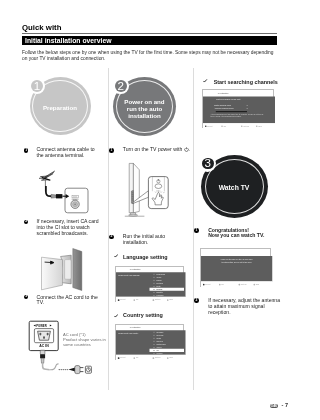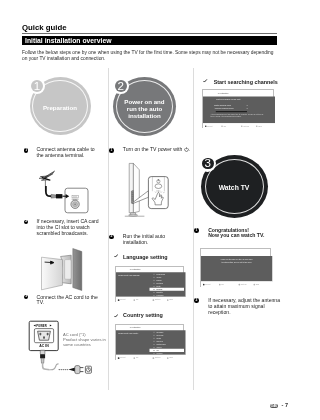--- a/index.html
+++ b/index.html
@@ -35,21 +35,21 @@
   .ftitem{position:absolute;color:#555;white-space:nowrap;}
   .ftdot{position:absolute;border-radius:50%;background:#555;}
   .pgnum{position:absolute;font-size:5.6px;font-weight:bold;color:#333;}
   .pgbadge{position:absolute;background:#555;color:#fff;border-radius:2.2px;font-size:4.4px;font-weight:bold;text-align:center;line-height:4.6px;}
 </style>
 </head>
 <body>
 
 <div class="page">
 
-  <div class="h1">Quick guide</div>
+  <div class="h1">Quick with</div>
   <div class="rule"></div>
   <div class="banner">
       <span>Initial installation overview</span>
     </div>
   <div class="intro">Follow the below steps one by one when using the TV for the first time. Some steps may not be necessary depending on your TV installation and connection.</div>
 
   <div class="divider" style="left:107.7px"></div>
   <div class="divider" style="left:193px"></div>
 
   <div class="circ" style="left:29.5px;top:77px;width:61px;height:58px;background:#c6c6c6;">

